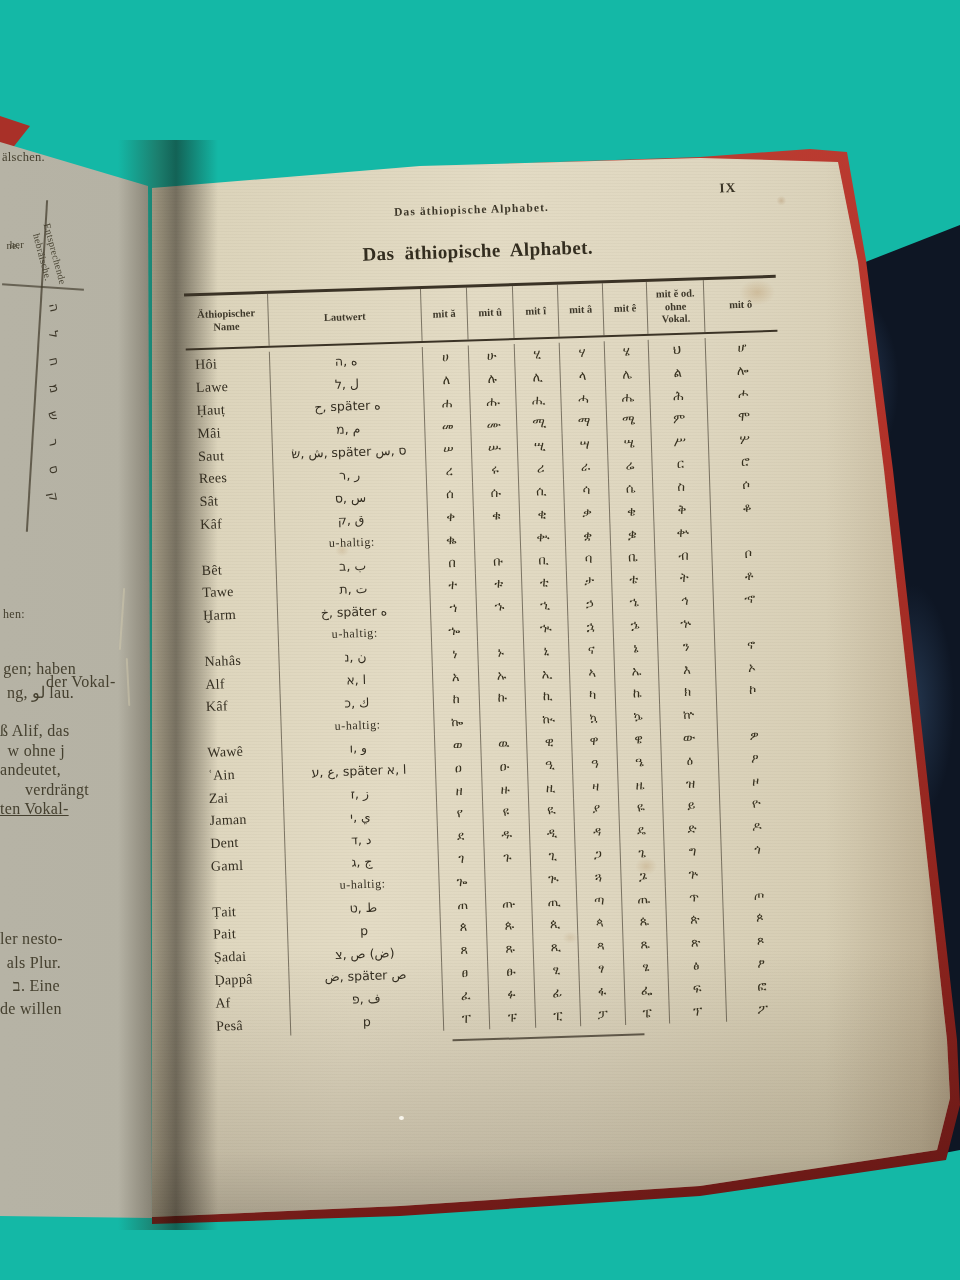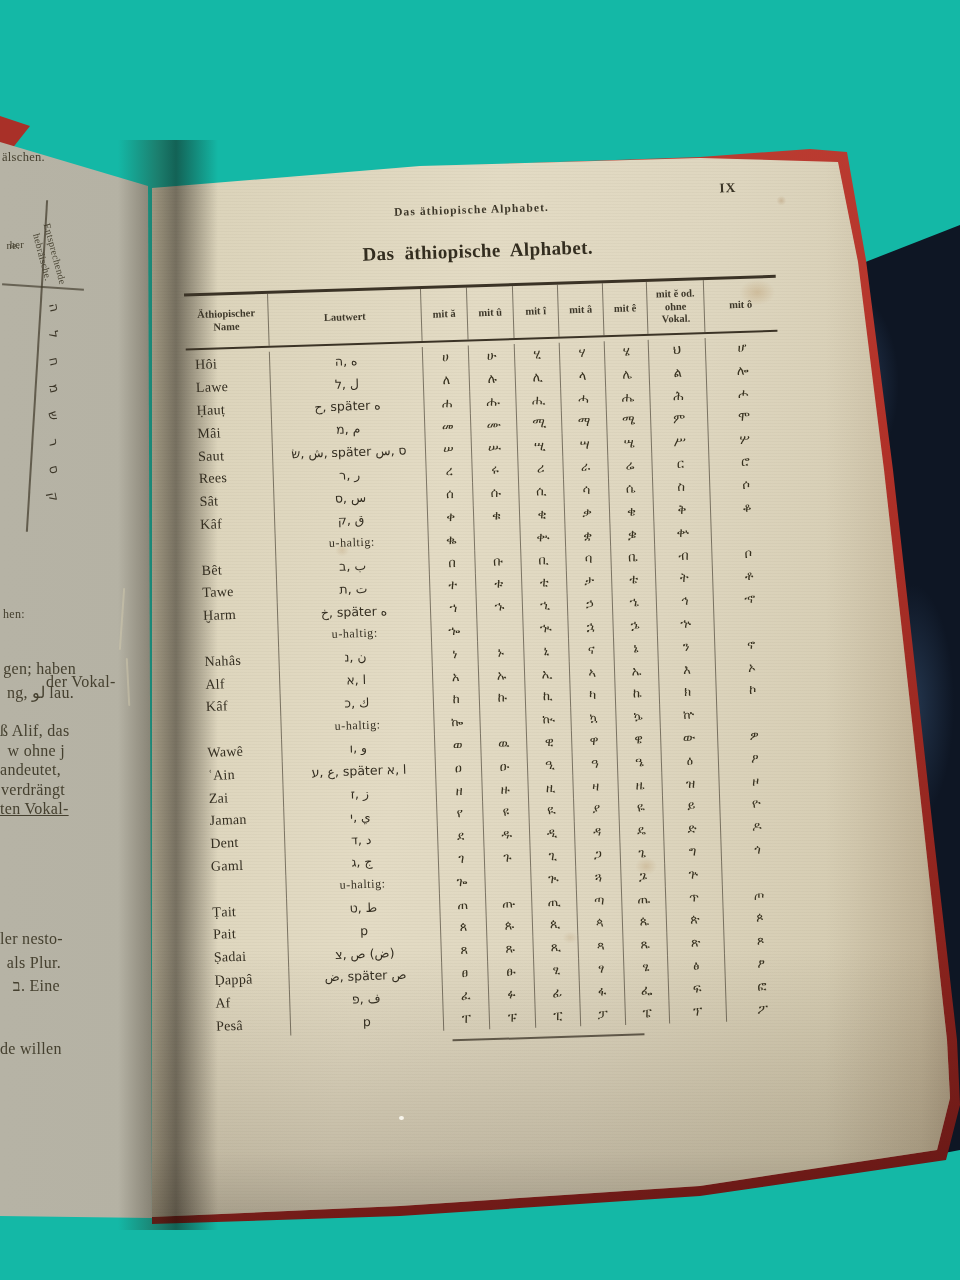--- a/index.html
+++ b/index.html
@@ -111,26 +111,26 @@
       <span data-interactable="false">ס</span>
       <span data-interactable="false">ק</span>
     </div>
   <div class="lp-frag" style="left:3px;top:607px;font-size:12px;" data-interactable="false">hen:</div>
   <div class="lp-frag lp-right" style="width:76px;top:660px;" data-interactable="false">gen; haben</div>
   <div class="lp-frag lp-right" style="width:74px;top:683px;" data-interactable="false">ng, لو‎ lau.</div>
   <div class="lp-frag lp-right" style="width:65px;top:673px;margin-left:46px;" data-interactable="false">der Vokal-</div>
   <div class="lp-frag lp-right" style="width:68px;top:722px;" data-interactable="false">ß Alif, das</div>
   <div class="lp-frag lp-right" style="width:65px;top:742px;" data-interactable="false">w ohne j</div>
   <div class="lp-frag lp-right" style="width:61px;top:761px;" data-interactable="false">andeutet,</div>
-  <div class="lp-frag lp-right" style="width:65px;top:781px;" data-interactable="false">verdrängt</div>
+  <div class="lp-frag lp-right" style="width:65px;top:781px;padding-left:24px;" data-interactable="false">verdrängt</div>
   <div class="lp-frag lp-right" style="width:58px;top:800px;text-decoration:underline;" data-interactable="false">ten Vokal-</div>
   <div class="lp-frag lp-right" style="width:63px;top:930px;" data-interactable="false">ler nesto-</div>
   <div class="lp-frag lp-right" style="width:61px;top:954px;" data-interactable="false">als Plur.</div>
   <div class="lp-frag lp-right" style="width:60px;top:977px;" data-interactable="false">ב‎. Eine</div>
-  <div class="lp-frag lp-right" style="width:61px;top:1040px;" data-interactable="false">de willen</div>
+  <div class="lp-frag lp-right" style="width:61px;top:1000px;" data-interactable="false">de willen</div>
 
   <div class="page-content" data-interactable="false">
     <div class="running-header" data-interactable="false">Das äthiopische Alphabet.</div>
     <div class="page-number" data-interactable="false">IX</div>
     <div class="page-title" data-interactable="false">Das äthiopische Alphabet.</div>
 
     <div class="alphabet-table" data-interactable="false">
       <div class="thead" data-interactable="false">
         <div class="hcell" data-interactable="false">Äthiopischer Name</div>
         <div class="hcell bl" data-interactable="false">Lautwert</div>

